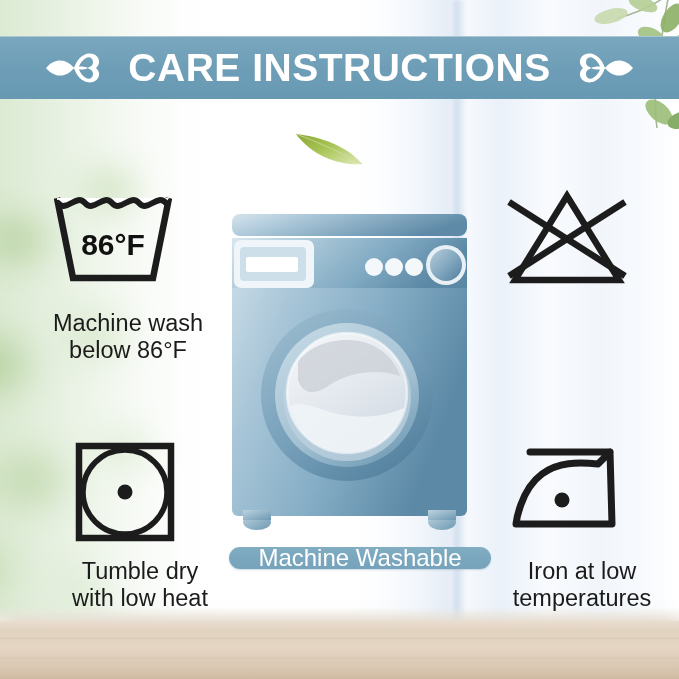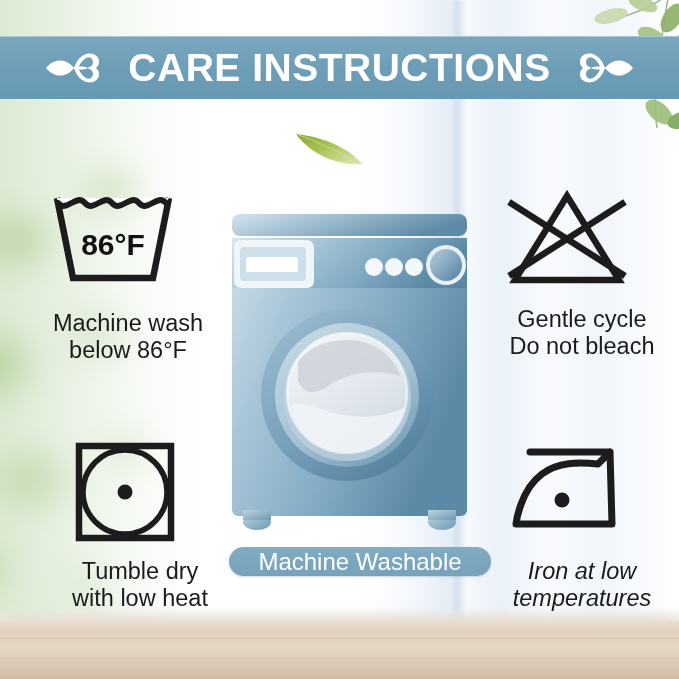--- a/index.html
+++ b/index.html
@@ -161,31 +161,31 @@
     line-height: 1.17;
     color: #1b1b1b;
     font-family: "Liberation Sans", sans-serif;
     white-space: pre-line;
     margin-left: 30px;
   }
 
   #item-wash  { left: 8px;   top: 192px; }
   #item-bleach{ left: 462px; top: 188px; }
   #item-dry   { left: 20px;   top: 440px; }
-  #item-iron  { left: 462px; top: 440px; font-style: italic; }
+  #item-iron  { left: 462px; top: 440px; }
 
   
   .washer { position: absolute; left: 228px; top: 210px; width: 243px; height: 325px; }
   .washer svg { width: 100%; height: 100%; display: block; }
 
   
   .badge {
     position: absolute;
     left: 229px; top: 547px;
-    width: 262px; height: 29px;
+    width: 262px; height: 22px;
     border-radius: 17px;
     background: linear-gradient(to bottom, #82adc2 0%, #7aa7be 50%, #76a3bb 100%);
     display: flex; align-items: center; justify-content: center;
     box-shadow: 0 1px 2px rgba(110,150,170,0.35);
   }
   .badge-text {
     color: #ffffff;
     font-size: 24px;
     line-height: 1;
     font-family: "Liberation Sans", sans-serif;
@@ -279,22 +279,20 @@
   </div>
 
   <div class="care-item" id="item-bleach">
     <div class="care-icon">
       <svg width="132" height="104" viewBox="0 0 132 104">
         <path d="M66 8 L118 92 L14 92 Z" fill="none" stroke="#1c1c1c" stroke-width="6.5" stroke-linejoin="miter"></path>
         <line x1="8" y1="14" x2="124" y2="88" stroke="#1c1c1c" stroke-width="6.5" stroke-linecap="butt"></line>
         <line x1="124" y1="14" x2="8" y2="88" stroke="#1c1c1c" stroke-width="6.5" stroke-linecap="butt"></line>
       </svg>
     </div>
-    <div class="care-label">Gentle cycle
-Do not bleach</div>
   </div>
 
   <div class="care-item" id="item-dry">
     <div class="care-icon">
       <svg width="104" height="104" viewBox="0 0 104 104">
         <rect x="6" y="6" width="92" height="92" fill="none" stroke="#1c1c1c" stroke-width="6.5"></rect>
         <circle cx="52" cy="52" r="42" fill="none" stroke="#1c1c1c" stroke-width="5.5"></circle>
         <circle cx="52" cy="52" r="7.5" fill="#1c1c1c"></circle>
       </svg>
     </div>

